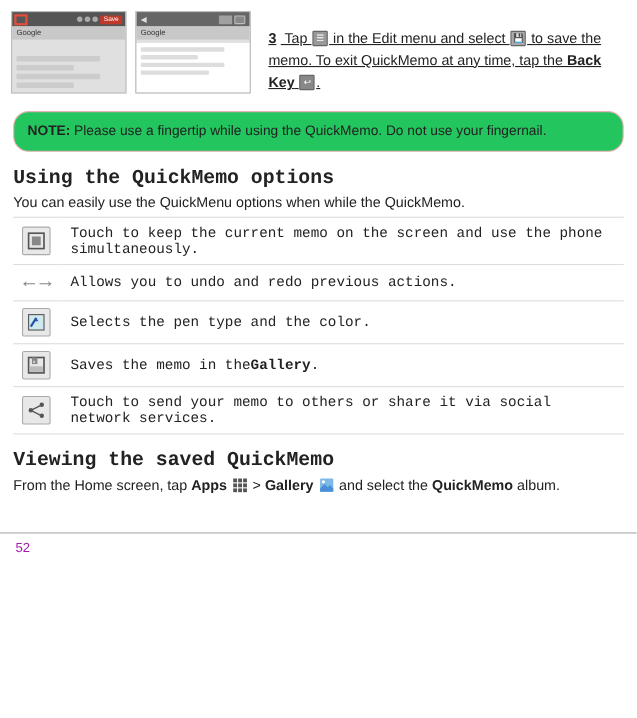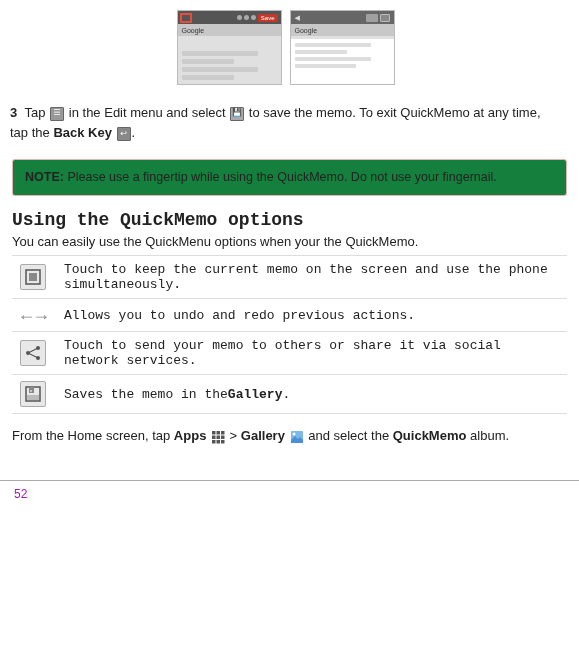--- a/index.html
+++ b/index.html
@@ -8,24 +8,25 @@
       font-size: 13px;
       color: #222;
       background: #fff;
       width: 579px;
       min-height: 653px;
       padding: 0;
     }
 
     .top-section {
       display: flex;
-      flex-direction: column;
-      align-items: center;
+      flex-direction: row;
+      align-items: flex-end;
       padding: 10px 18px 10px 10px;
       gap: 16px;
+      text-decoration: underline;
     }
 
     .images-block {
       display: flex;
       gap: 8px;
       flex-shrink: 0;
     }
 
     .screenshot-img {
       width: 105px;
@@ -106,23 +107,23 @@
       width: 14px;
       height: 14px;
       background: #888;
       vertical-align: middle;
       border: 1px solid #666;
       border-radius: 1px;
       margin: 0 1px;
     }
 
     .note-box {
-      background: #15803d;
+      background: #22c55e;
       border: 1px solid #e8b0b0;
-      border-radius: 3px;
+      border-radius: 14px;
       margin: 6px 12px 10px 12px;
       padding: 8px 12px;
       font-size: 12.5px;
       line-height: 1.5;
       color: #222;
     }
 
     .note-box .note-label {
       font-weight: bold;
     }
@@ -268,21 +269,21 @@
     Tap <span class="inline-icon" style="background:#999; font-size:8px; display:inline-flex; align-items:center; justify-content:center; color:#fff;">☰</span> in the Edit menu and select <span class="inline-icon" style="background:#aaa; font-size:8px; display:inline-flex; align-items:center; justify-content:center; color:#fff;">💾</span> to save the memo. To exit QuickMemo at any time, tap the <strong>Back Key</strong> <span class="inline-icon" style="background:#888; font-size:8px; display:inline-flex; align-items:center; justify-content:center; color:#fff;">↩</span>.
   </div>
 </div>
 
 <div class="note-box">
   <span class="note-label">NOTE:</span>
   <span>Please use a fingertip while using the QuickMemo. Do not use your fingernail.</span>
 </div>
 
 <div class="section-heading">Using the QuickMemo options</div>
-<div class="section-subtext">You can easily use the QuickMenu options when your the QuickMemo.</div>
+<div class="section-subtext">You can easily use the QuickMenu options when while the QuickMemo.</div>
 
 <table class="options-table">
   <tbody>
 
     <tr>
       <td>
         <div class="icon-square">
           <svg width="18" height="18" viewBox="0 0 18 18">
               <rect x="2" y="2" width="14" height="14" fill="none" stroke="#555" stroke-width="1.5"></rect>
               <rect x="5" y="5" width="8" height="8" fill="#888"></rect>
@@ -296,56 +297,69 @@
     <tr>
       <td>
         <div class="icon-cell">
           <span style="font-size:18px; color:#888;">←</span>
           <span style="font-size:18px; color:#888;">→</span>
         </div>
       </td>
       <td>Allows you to undo and redo previous actions.</td>
     </tr>
 
-
+    <tr>
+      <td>
+        <div class="icon-square">
+          <svg width="18" height="18" viewBox="0 0 18 18">
+            <rect x="2" y="2" width="14" height="14" fill="#d0e8f0" stroke="#555" stroke-width="1"></rect>
+            <line x1="4" y1="13" x2="9" y2="5" stroke="#2255aa" stroke-width="2"></line>
+            <polygon points="9,5 11,8 7,8" fill="#2255aa"></polygon>
+          </svg>
+        </div>
+      </td>
+      <td>Selects the pen type and the color.</td>
+    </tr>
+
+
+    <tr>
+      <td>
+        <div class="icon-square">
+          <svg width="18" height="18" viewBox="0 0 18 18">
+            <rect x="2" y="2" width="14" height="14" fill="none" stroke="#555" stroke-width="1.5"></rect>
+            <rect x="5" y="2" width="5" height="6" fill="#888"></rect>
+            <rect x="3" y="10" width="12" height="5" fill="#bbb"></rect>
+            <line x1="7" y1="5" x2="7" y2="7" stroke="#fff" stroke-width="1"></line>
+          </svg>
+        </div>
+      </td>
+      <td>
+        <span>Saves the memo in the</span><strong>Gallery</strong><span>.</span>
+      </td>
+    </tr>
 
     <tr>
       <td>
         <div class="icon-square">
           <svg width="18" height="18" viewBox="0 0 18 18">
             <circle cx="14" cy="4" r="2" fill="#555"></circle>
             <circle cx="14" cy="14" r="2" fill="#555"></circle>
             <circle cx="4" cy="9" r="2" fill="#555"></circle>
             <line x1="4" y1="9" x2="14" y2="4" stroke="#555" stroke-width="1.2"></line>
             <line x1="4" y1="9" x2="14" y2="14" stroke="#555" stroke-width="1.2"></line>
           </svg>
         </div>
       </td>
       <td>Touch to send your memo to others or share it via social network services.</td>
     </tr>
-
-    <tr>
-      <td>
-        <div class="icon-square">
-          <svg width="18" height="18" viewBox="0 0 18 18">
-            <rect x="2" y="2" width="14" height="14" fill="none" stroke="#555" stroke-width="1.5"></rect>
-            <rect x="5" y="2" width="5" height="6" fill="#888"></rect>
-            <rect x="3" y="10" width="12" height="5" fill="#bbb"></rect>
-            <line x1="7" y1="5" x2="7" y2="7" stroke="#fff" stroke-width="1"></line>
-          </svg>
-        </div>
-      </td>
-      <td>
-        <span>Saves the memo in the</span><strong>Gallery</strong><span>.</span>
-      </td>
-    </tr>
   </tbody>
 </table>
 
 <div class="viewing-section">
+  <div class="section-heading">Viewing the saved QuickMemo</div>
   <div class="section-subtext">
     <span>From the Home screen, tap</span>
     <strong>Apps</strong>
     
     <span class="apps-icon">
       <svg width="14" height="14" viewBox="0 0 14 14">
         <rect x="1" y="1" width="3.5" height="3.5" fill="#555"></rect>
         <rect x="5.5" y="1" width="3.5" height="3.5" fill="#555"></rect>
         <rect x="10" y="1" width="3.5" height="3.5" fill="#555"></rect>
         <rect x="1" y="5.5" width="3.5" height="3.5" fill="#555"></rect>

